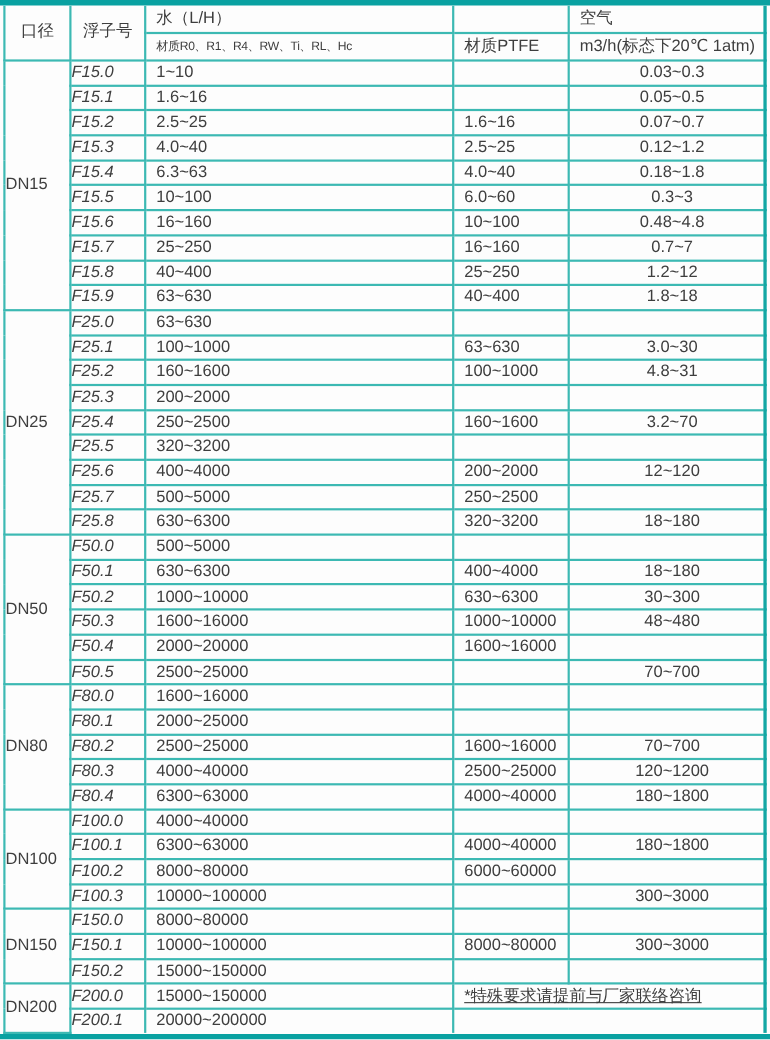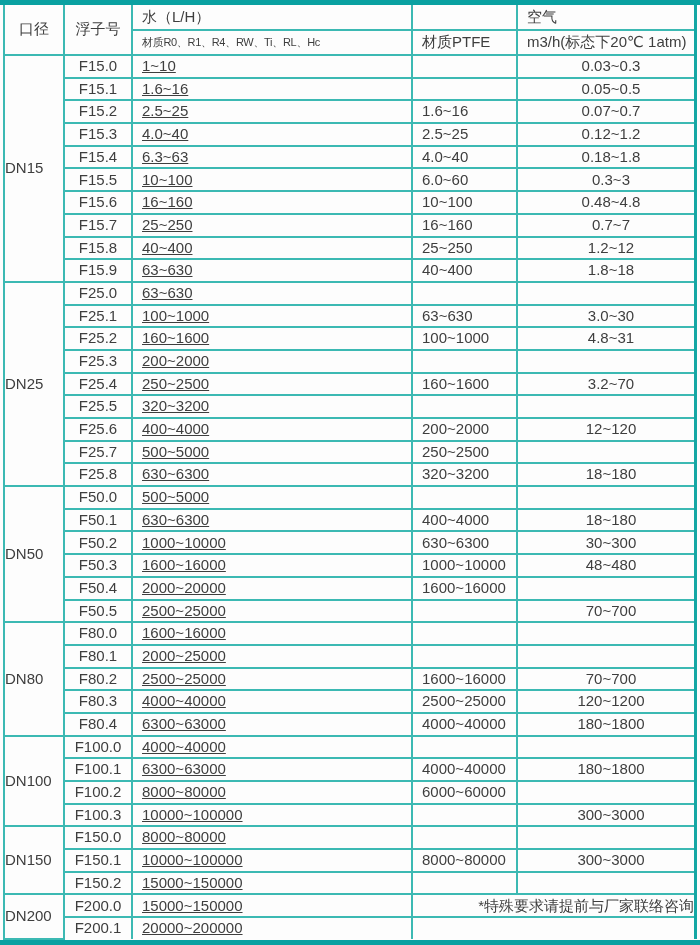--- a/index.html
+++ b/index.html
@@ -29,25 +29,25 @@
     padding: 0; white-space: nowrap; overflow: hidden;
     line-height: 1.1;
   }
   thead th { height: 25px; }
   thead tr:first-child th { border-top: 0; }
   tbody tr:last-child td { border-bottom: 0; }
   .c-center { text-align: center; }
   .c-left { text-align: left; padding-left: 9px; }
   .tight { letter-spacing: -0.3px; font-size: 11px; }
   td.cell-diam { text-align: left; }
-  td.cell-float { text-align: center; }
-  td.cell-metal { text-align: left; padding-left: 9px; text-decoration: underline; }
+  td.cell-float { text-align: left; font-style: italic; }
+  td.cell-metal { text-align: left; padding-left: 9px; }
   td.cell-ptfe { text-align: left; padding-left: 9px; }
   td.cell-air { text-align: center; padding-left: 10px; }
-  td.cell-note { text-align: right; padding-left: 9px; }
+  td.cell-note { text-align: left; padding-left: 9px; text-decoration: underline; }
 </style>
 </head>
 <body>
 
 <div class="frame">
   <div class="bar"></div>
   <div class="holder">
     <table class="spec-table">
       <colgroup>
         <col style="width:60px">

